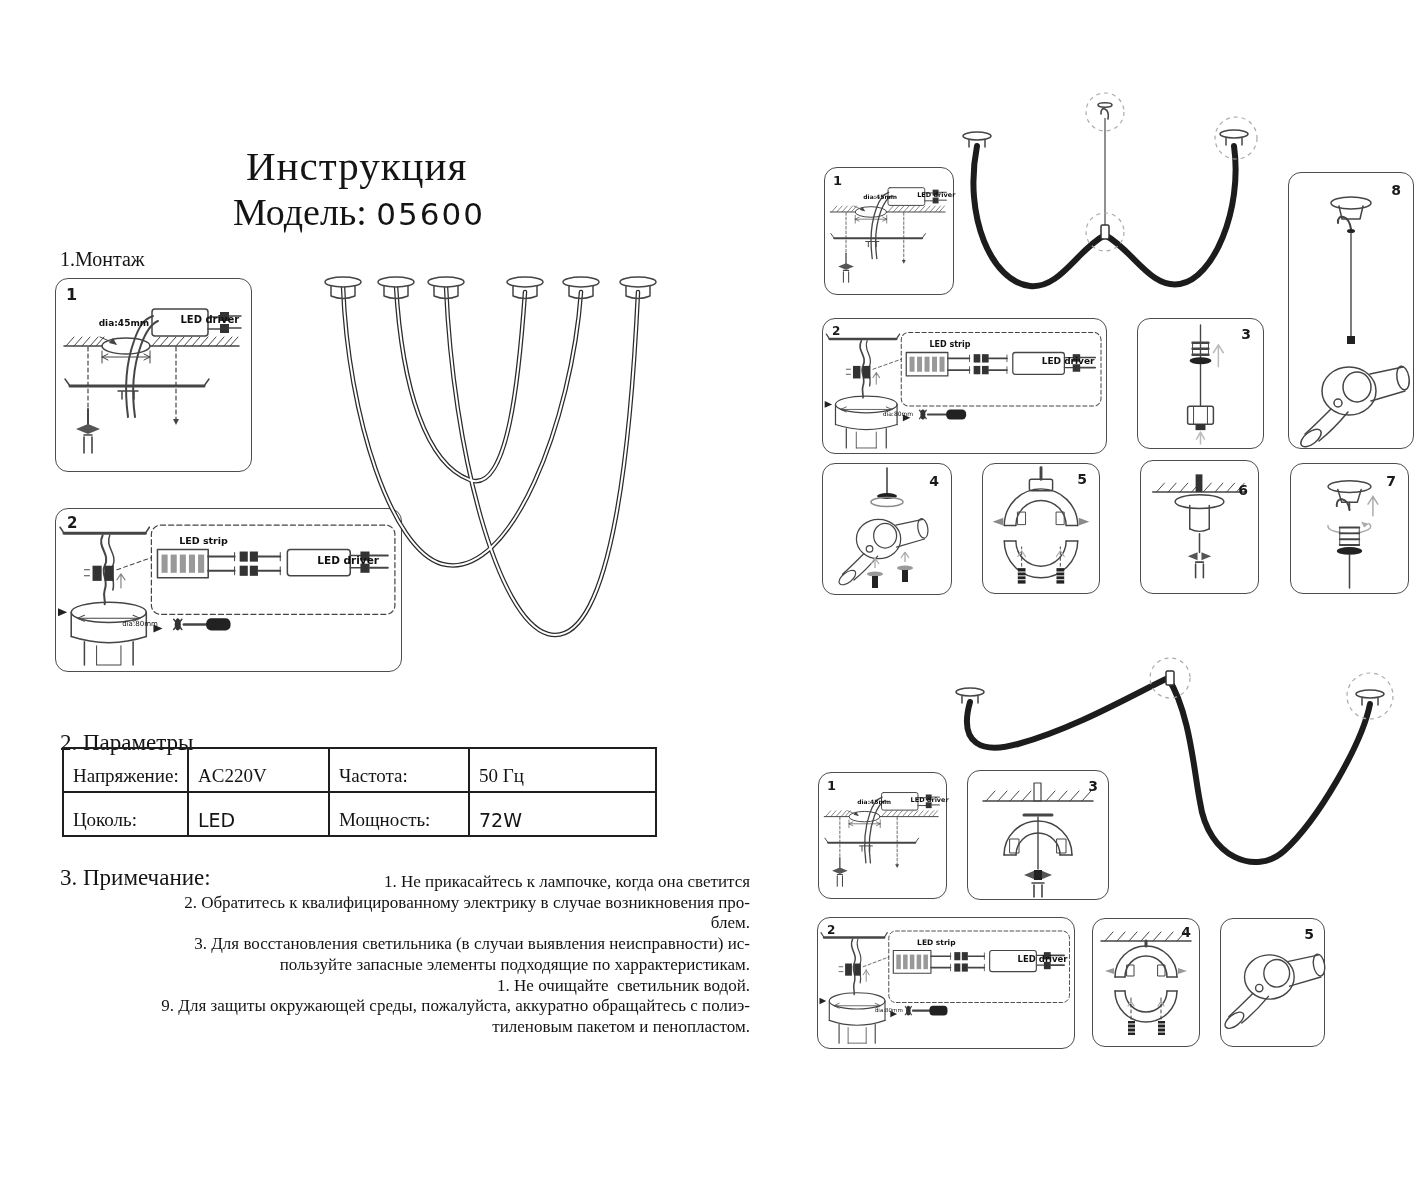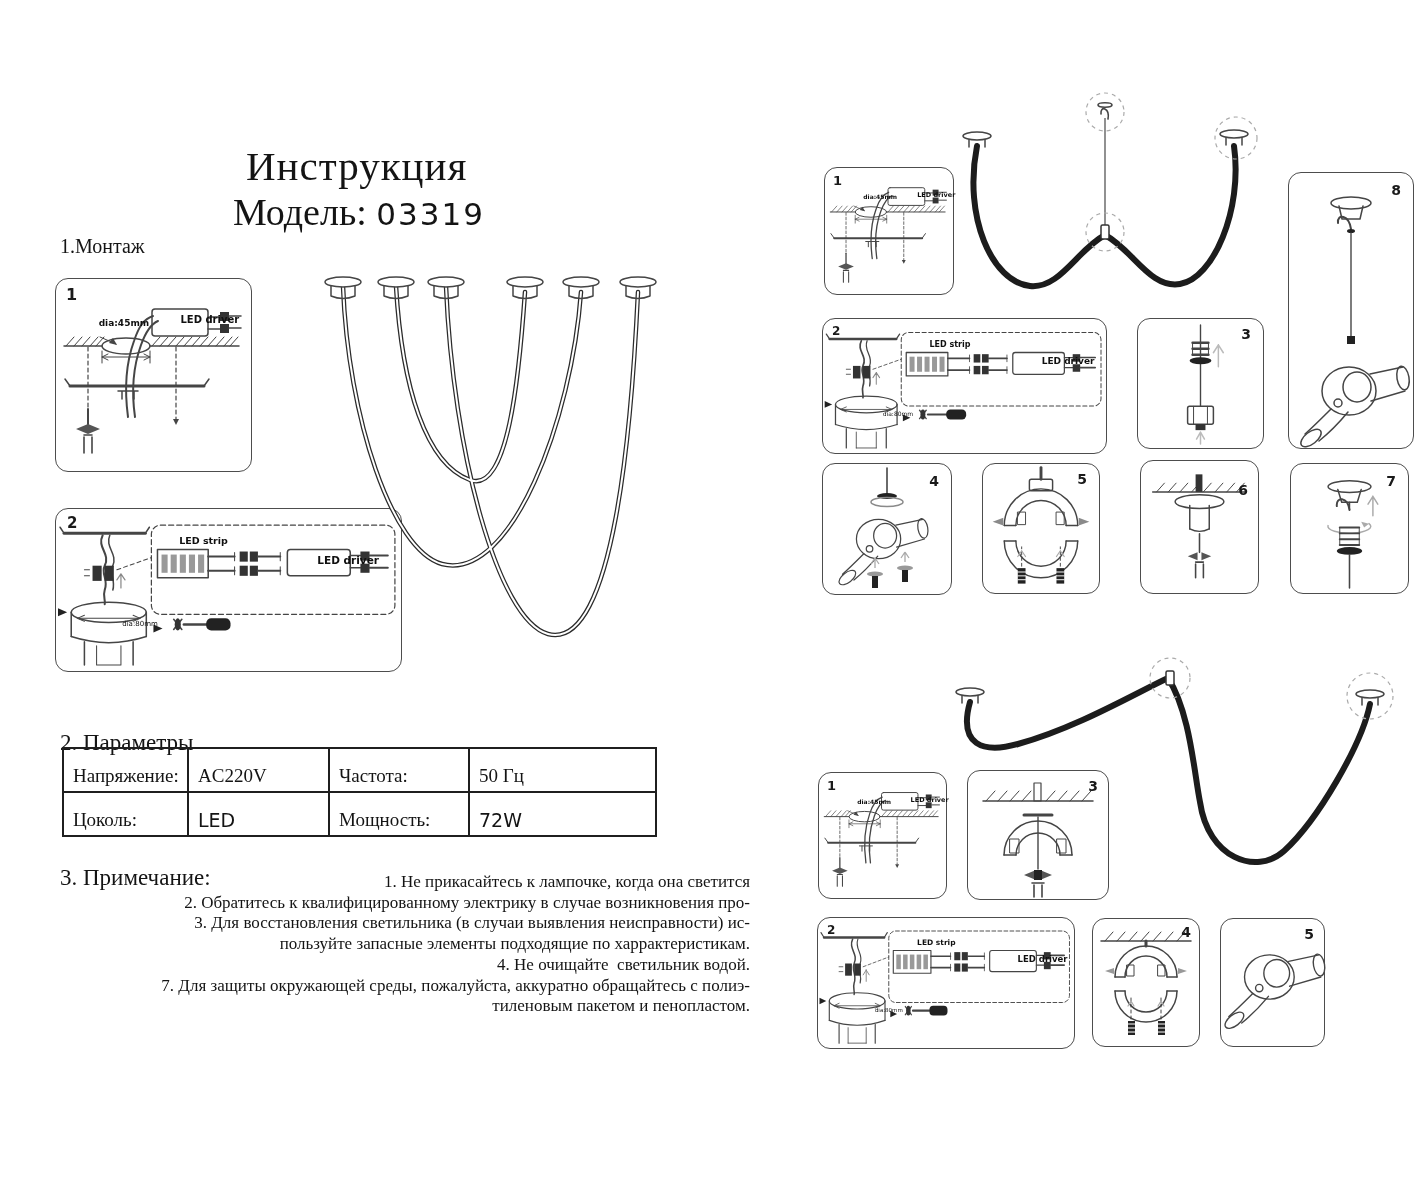--- a/index.html
+++ b/index.html
@@ -1,21 +1,21 @@
 <!DOCTYPE html>
 <html><head>
 <meta charset="utf-8">
 <style>
   html,body { margin:0; padding:0; background:#fff; }
   .page { position:relative; width:1417px; height:1181px; background:#ffffff;
           font-family:"Liberation Serif", serif; color:#141414; overflow:hidden; }
   .title { position:absolute; left:246px; top:142px; font-size:41px; letter-spacing:1px; white-space:nowrap; }
   .model { position:absolute; left:233px; top:190px; font-size:38px; white-space:nowrap; }
   .model .mnum { font-family:"DejaVu Sans", sans-serif; font-size:31px; font-weight:400; letter-spacing:2px; }
-  .h-montage { position:absolute; left:60px; top:235px; font-size:20px; }
+  .h-montage { position:absolute; left:60px; top:248px; font-size:20px; }
   .h-sec { position:absolute; font-size:23px;margin-top:27px; }
   .ptable { position:absolute; left:62px; top:747px; border-collapse:collapse; }
   .ptable td { border:2px solid #1f1f1f; font-size:19px; padding:16px 6px 4px 9px; height:38px;
                box-sizing:border-box; vertical-align:middle; }
   .sans { font-family:"DejaVu Sans", sans-serif; }
   .val72 { font-size:15px;margin-left:40px; }
   .notes { position:absolute; left:60px; top:872px; width:690px; }
   .note-line { font-size:17px; line-height:20.7px; white-space:pre-wrap;text-align:right; }
   .box { position:absolute; border:1.6px solid #4d4d4d; border-radius:13px; }
   .num { position:absolute; font-family:"DejaVu Sans", sans-serif; font-weight:700; color:#1a1a1a; line-height:1; }
@@ -198,21 +198,21 @@
       </g>
 
       <g id="g-canopy-sm" stroke="#454545" fill="#fff" stroke-width="1.5" stroke-linecap="round" stroke-linejoin="round">
         <path d="M-8,2 V11 M8,2 V11" fill="none"></path>
         <ellipse cx="0" cy="0" rx="14" ry="4"></ellipse>
       </g>
     </defs>
   </svg>
 
   <div class="title">Инструкция</div>
-  <div class="model"><span>Модель:</span> <span class="mnum">03319</span></div>
+  <div class="model"><span>Модель:</span> <span class="mnum">05600</span></div>
   <div class="h-montage">1.Монтаж</div>
 
   <div class="box" style="left:55px; top:278px; width:195px; height:192px;">
     <svg class="art" viewBox="0 0 195 192">
         <use href="#g-box1"></use>
       </svg>
     <span class="num" style="left:10px; top:8px; font-size:16px;">1</span>
     <span class="dlabel b1-dia" style="font-size:9px;">dia:45mm</span>
     <span class="dlabel b1-drv ctr" style="font-size:10px;">LED driver</span>
   </div>
@@ -267,24 +267,25 @@
       <td>Мощность:</td>
       <td class="sans val72">72W</td>
     </tr>
   </tbody>
     </table>
 
   <div class="h-sec" style="left:60px; top:838px;">3. Примечание:</div>
   <div class="notes">
     <div class="note-line">1. Не прикасайтесь к лампочке, когда она светится</div>
     <div class="note-line">2. Обратитесь к квалифицированному электрику в случае возникновения про-</div>
+    <div class="note-line">блем.</div>
     <div class="note-line">3. Для восстановления светильника (в случаи выявления неисправности) ис-</div>
     <div class="note-line">пользуйте запасные элементы подходящие по харрактеристикам.</div>
-    <div class="note-line">4. Не очищайте  светильник водой.</div>
-    <div class="note-line">7. Для защиты окружающей среды, пожалуйста, аккуратно обращайтесь с полиэ-</div>
+    <div class="note-line">1. Не очищайте  светильник водой.</div>
+    <div class="note-line">9. Для защиты окружающей среды, пожалуйста, аккуратно обращайтесь с полиэ-</div>
     <div class="note-line">тиленовым пакетом и пенопластом.</div>
   </div>
 
   <svg class="art" style="left:950px; top:92px; width:315px; height:220px;" viewBox="0 0 315 220">
     <path d="M27,54 C13,125 42,190 80,194 C110,197 127,158 155,143 C183,158 200,197 230,192 C263,187 293,118 284,54" fill="none" stroke="#1c1c1c" stroke-width="6" stroke-linecap="round"></path>
     <path d="M155,26 V135" stroke="#555" stroke-width="1.3" fill="none"></path>
     <g stroke="#454545" fill="none" stroke-width="1.6" stroke-linecap="round">
       <ellipse cx="155" cy="13" rx="7" ry="2.2"></ellipse>
       <path d="M158,27 C160,16 150,13 151,22"></path>
     </g>

